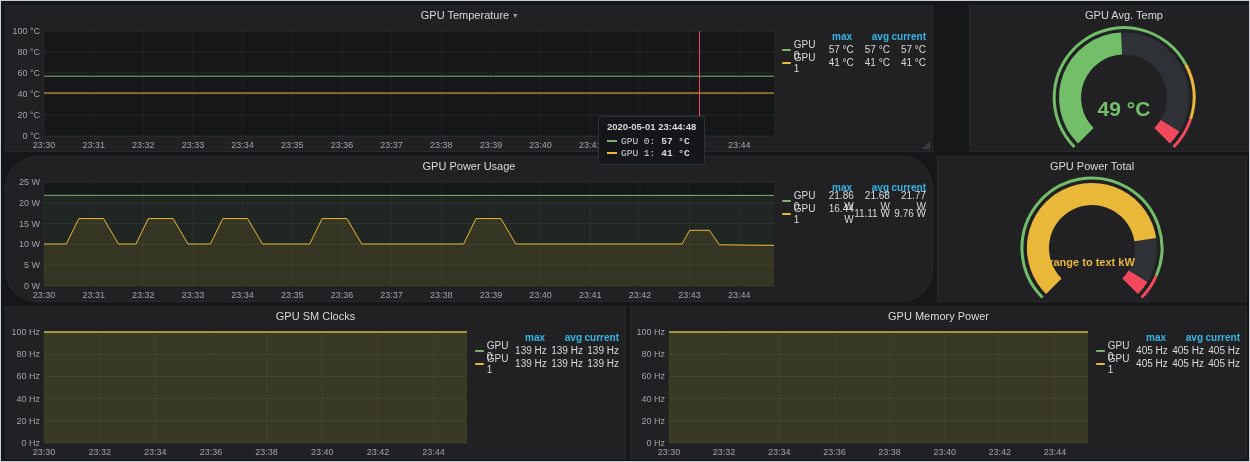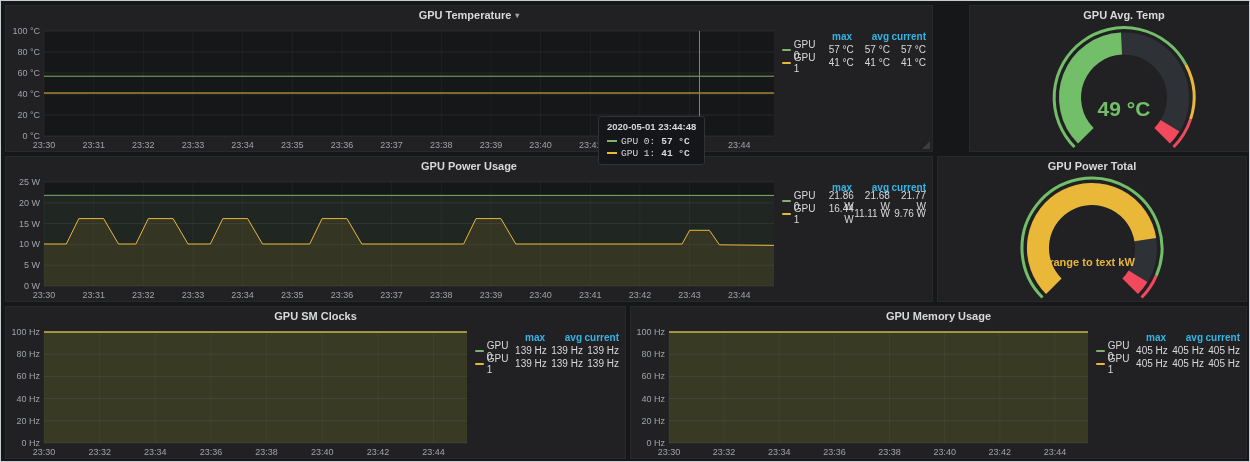--- a/index.html
+++ b/index.html
@@ -1,24 +1,24 @@
 <!DOCTYPE html>
 <html><head>
 <meta charset="utf-8">
 <style>
   html,body{margin:0;padding:0;background:#ffffff;font-family:"Liberation Sans",sans-serif;}
   .dash{position:relative;width:1250px;height:462px;background:#161719;border:1px solid #c9ccd1;box-sizing:border-box;overflow:hidden;}
   .panel{position:absolute;background:#212124;border:1px solid rgba(255,255,255,0.04);box-sizing:border-box;}
   #p-temp{left:4px;top:4px;width:928px;height:147px;}
   #p-avgtemp{left:968px;top:4px;width:310px;height:147px;}
-  #p-power{left:4px;top:155px;width:928px;height:146px;}
+  #p-power{left:4px;top:155px;width:928px;height:146px;border-radius:32px;}
   #p-powertotal{left:936px;top:155px;width:310px;height:146px;}
   #p-sm{left:4px;top:305px;width:621px;height:153px;}
   #p-mem{left:629px;top:305px;width:617px;height:153px;}
-  .panel-header{height:18px;display:flex;align-items:center;justify-content:center;font-size:11px;font-weight:700;color:#d8d9da;cursor:pointer;}
+  .panel-header{height:18px;display:flex;align-items:center;justify-content:center;font-size:11px;font-weight:400;color:#d8d9da;cursor:pointer;}
   .caret{font-size:8px;color:#9fa3a8;margin-left:4px;}
   .panel-body{position:absolute;top:18px;left:0;right:0;bottom:0;display:flex;}
   .chart{flex:1;position:relative;overflow:hidden;}
   .legend{width:150px;padding:6px 6px 0 0;font-size:10px;color:#d8d9da;box-sizing:border-box;}
   .lg-row{display:flex;align-items:center;height:13px;}
   .lg-head .lg-val{color:#33b5e5;font-weight:700;}
   .lg-name{flex:1;display:flex;align-items:center;gap:3px;color:#d8d9da;cursor:pointer;}
   .lg-name i{display:inline-block;width:11px;height:2px;border-radius:1px;}
   .lg-val{width:37px;text-align:right;}
   svg text.tick{fill:#9fa3a8;font-size:9px;font-family:"Liberation Sans",sans-serif;}
@@ -298,21 +298,21 @@
             <span class="lg-val">139 Hz</span>
             <span class="lg-val">139 Hz</span>
             <span class="lg-val">139 Hz</span>
           </div>
         </div>
     </div>
   </div>
 
   <div class="panel" id="p-mem">
     <div class="panel-header">
-      <span>GPU Memory Usage</span>
+      <span>GPU Memory Power</span>
     </div>
     <div class="panel-body">
       <div class="chart"><svg width="465" height="133">
             <rect x="38" y="7" width="419" height="111" fill="#161719"></rect>
             <line x1="38.0" x2="38.0" y1="7" y2="118" stroke="rgba(255,255,255,0.04)"></line>
             <text class="tick" x="38.0" y="130" text-anchor="middle">23:30</text>
             <line x1="93.1" x2="93.1" y1="7" y2="118" stroke="rgba(255,255,255,0.04)"></line>
             <text class="tick" x="93.1" y="130" text-anchor="middle">23:32</text>
             <line x1="148.3" x2="148.3" y1="7" y2="118" stroke="rgba(255,255,255,0.04)"></line>
             <text class="tick" x="148.3" y="130" text-anchor="middle">23:34</text>

